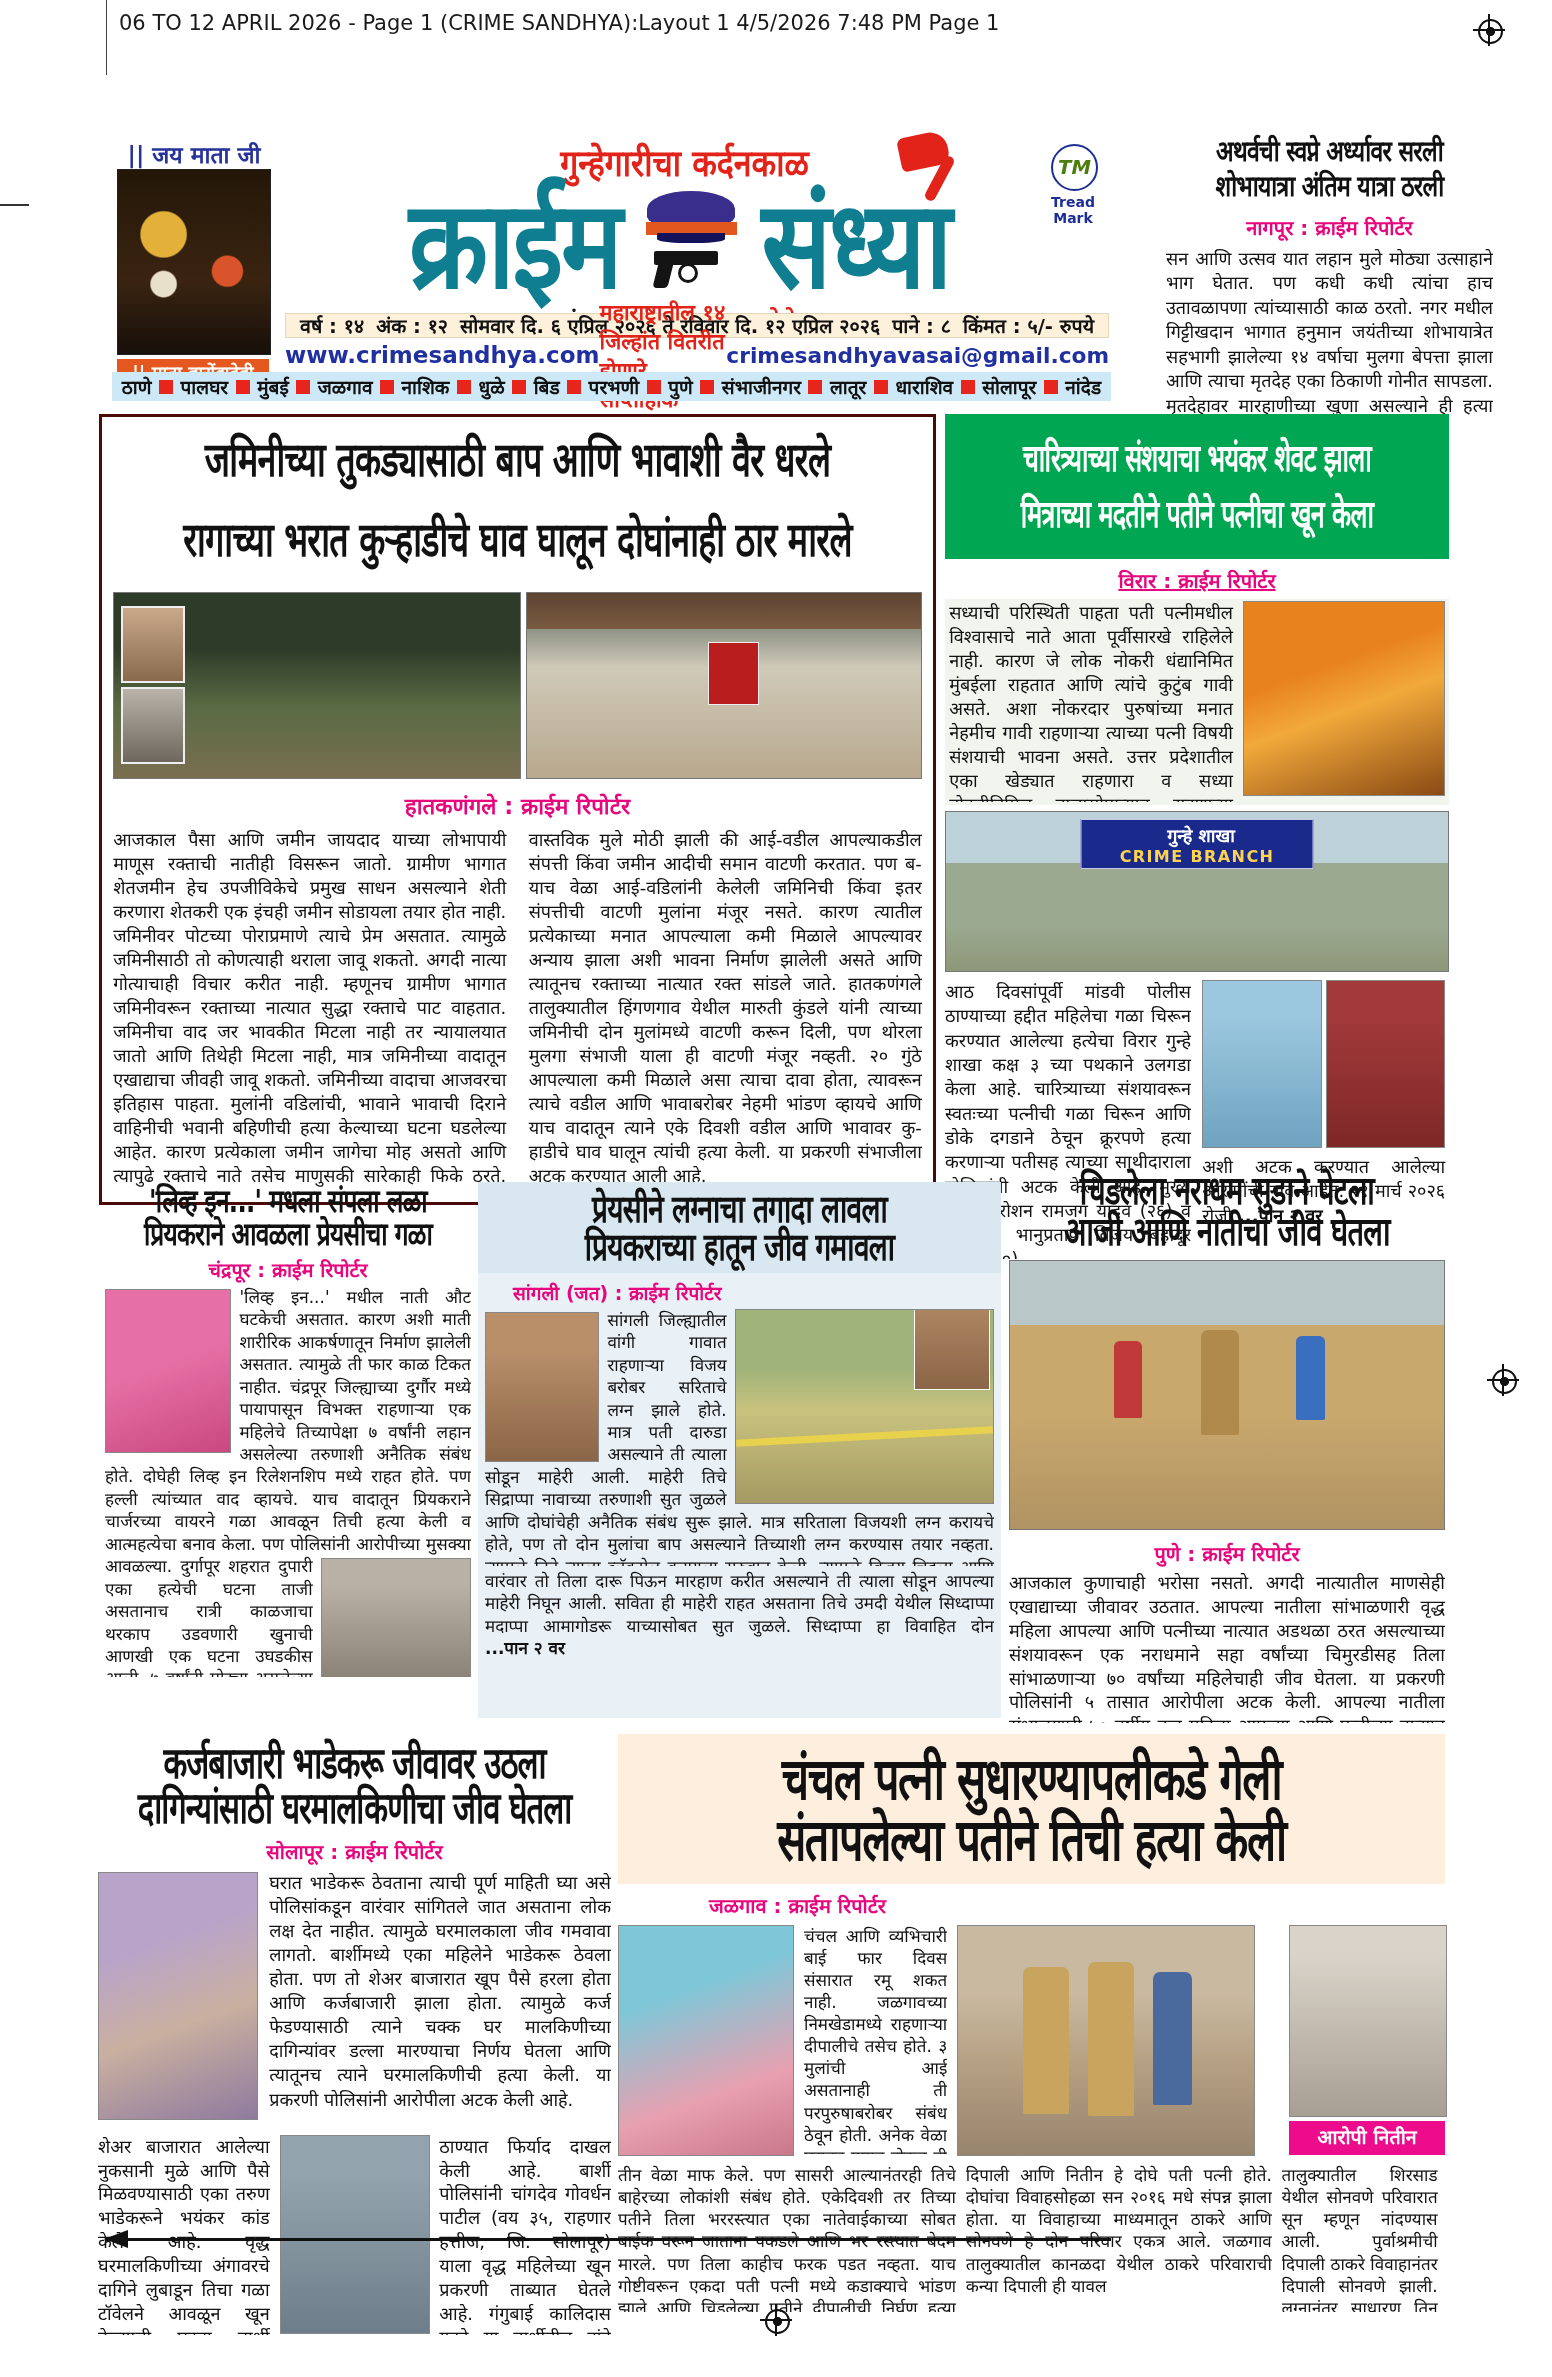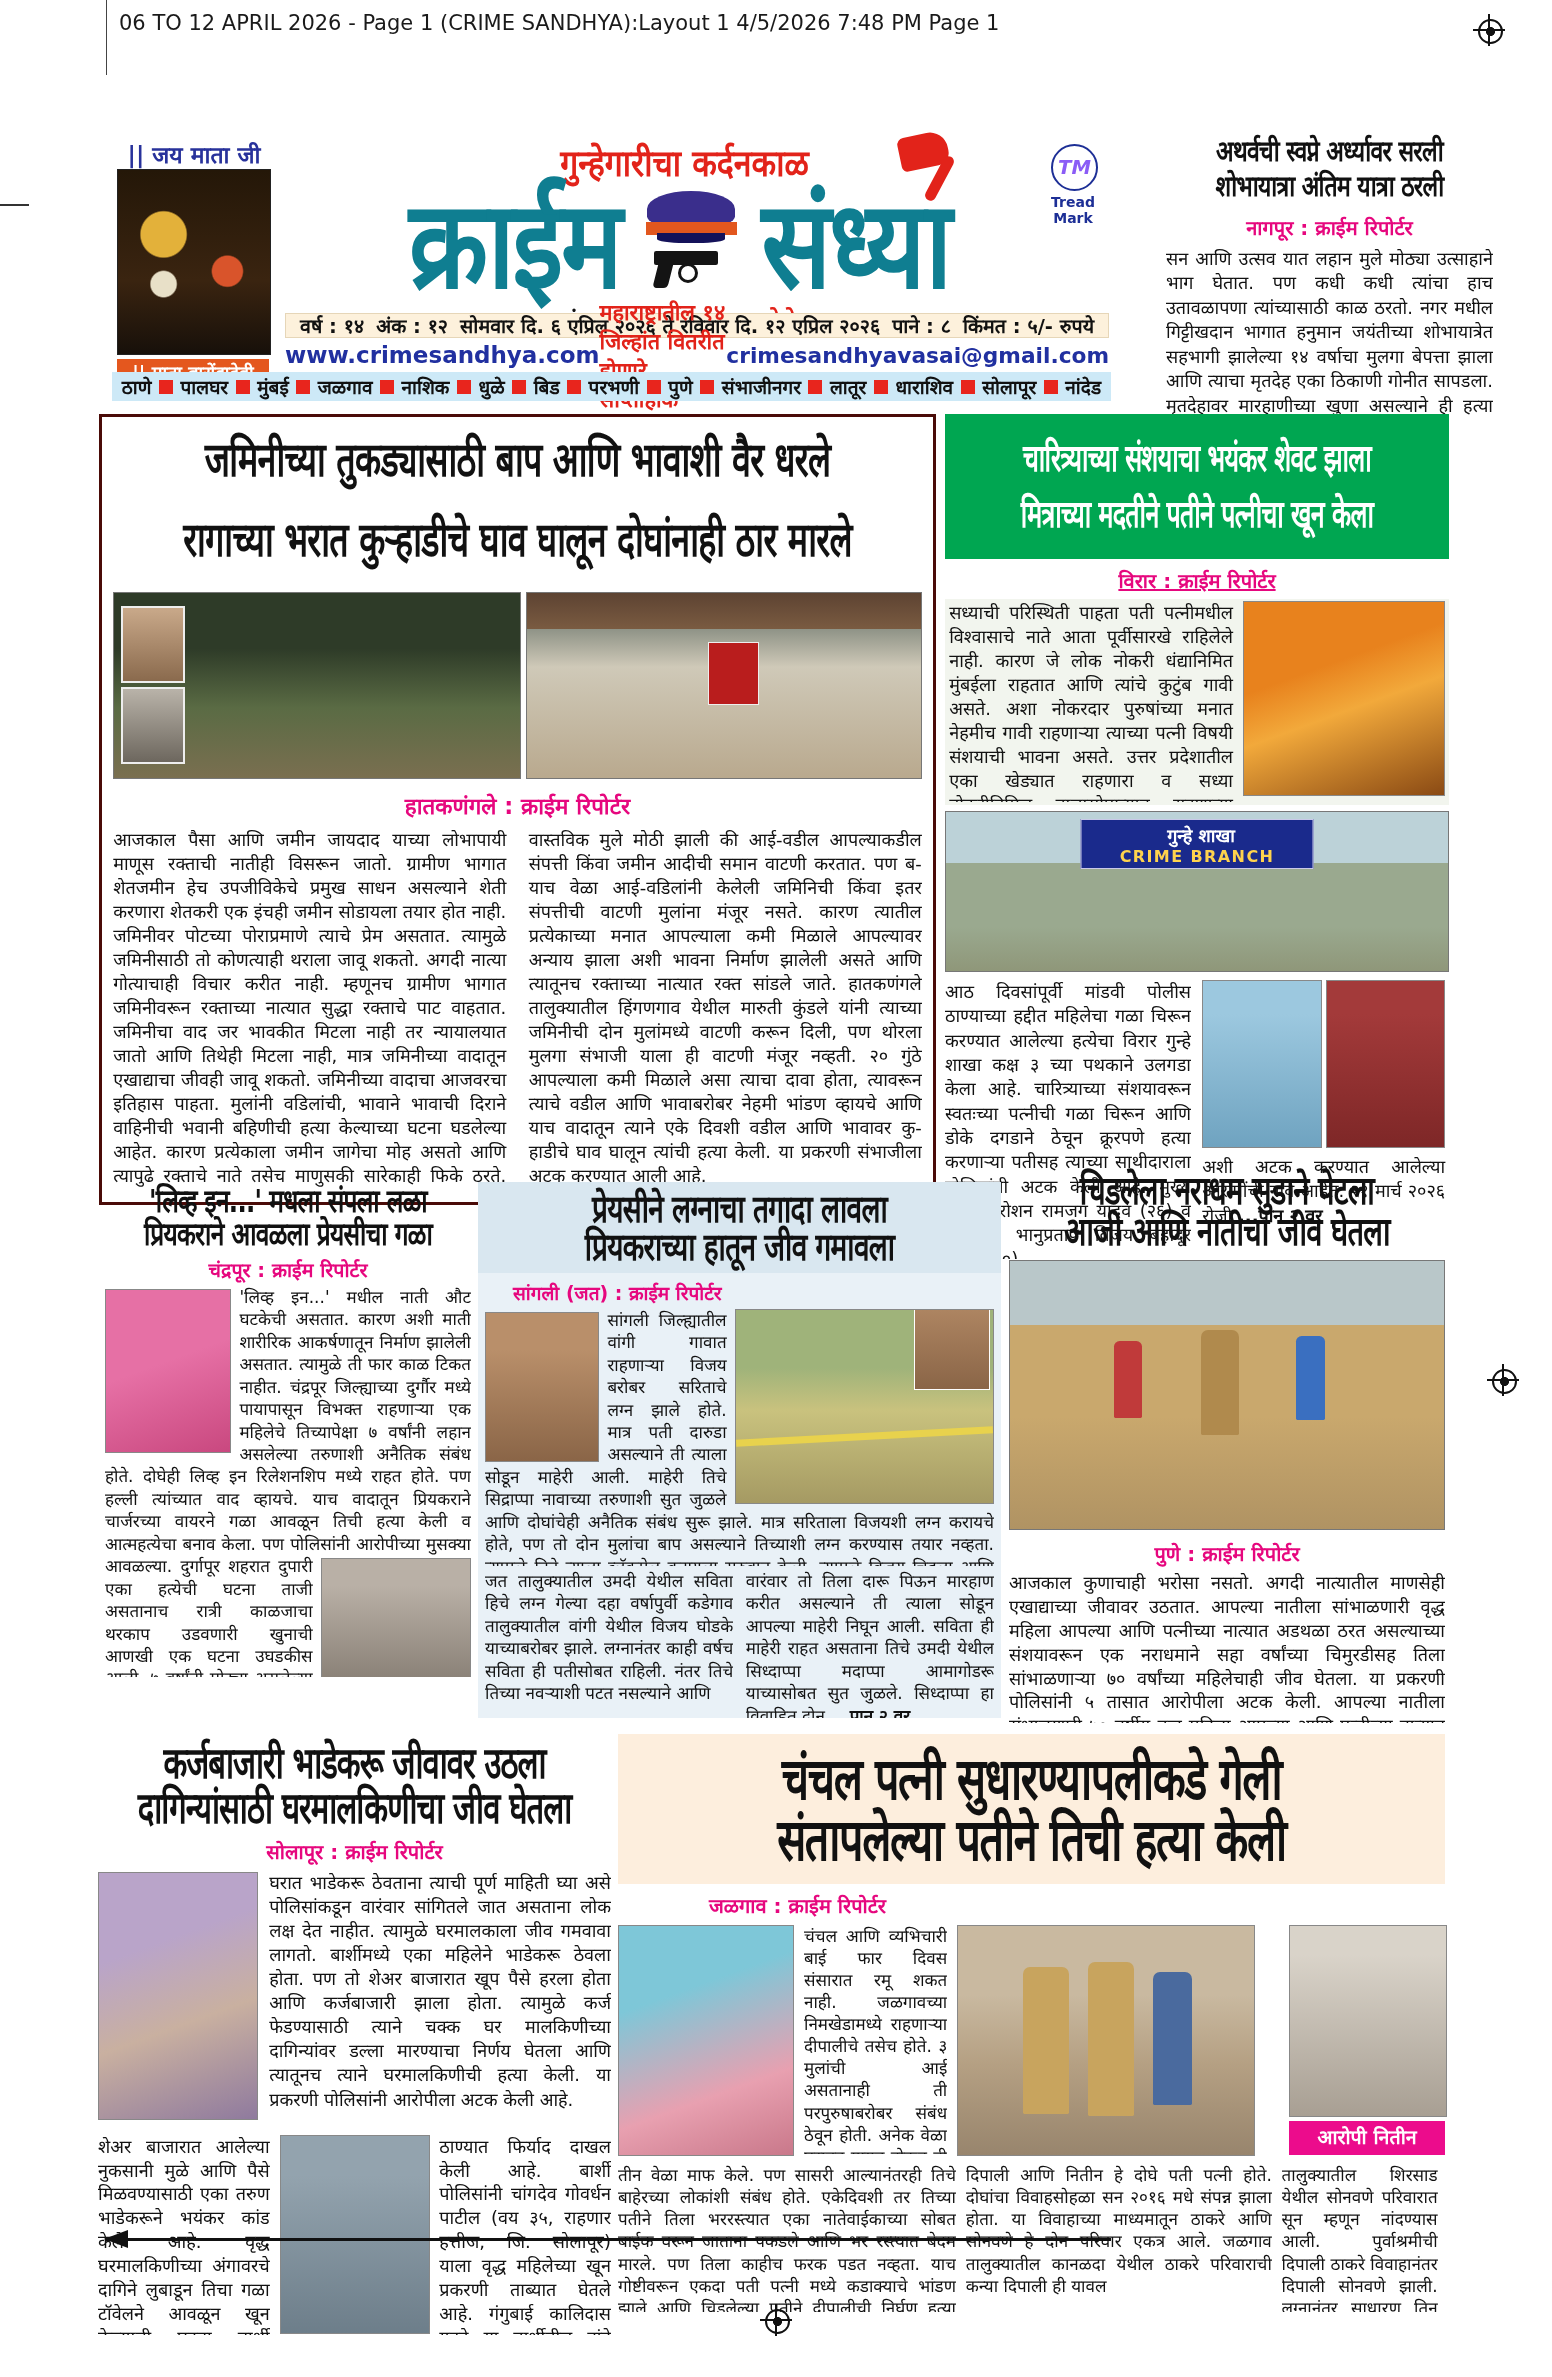--- a/index.html
+++ b/index.html
@@ -33,21 +33,21 @@
   .capgun{position:relative;width:105px;height:117px;}
   .capgun .cap{position:absolute;left:8.4px;top:9.8px;width:88px;height:36px;background:#3a2e8c;border-radius:50% 50% 30% 30%;}
   .capgun .band{position:absolute;left:7px;top:41px;width:91px;height:12.6px;background:#e2571e;}
   .capgun .peak{position:absolute;left:18px;top:52px;width:68px;height:9.8px;background:#14125a;border-radius:0 0 40% 40%;}
   .capgun .gunbody{position:absolute;left:15.4px;top:70px;width:64px;height:14px;background:#141414;border-radius:2.1px;}
   .capgun .gungrip{position:absolute;left:17px;top:78px;width:15.4px;height:29px;background:#141414;transform:skewX(-14deg);border-radius:1.4px 1.4px 4.2px 4.2px;}
   .capgun .guntrig{position:absolute;left:39px;top:82px;width:14px;height:14px;border:3.5px solid #141414;border-radius:50%;}
   .editor-line{left:278px;top:303px;width:803px;text-align:center;font-size:23px;font-weight:700;}
   .editor-line .nm{color:#e2231a;}
   .tm-circle{left:1051px;top:144px;width:43px;height:43px;border:2.8px solid #1d2f96;border-radius:50%;
-     display:flex;align-items:center;justify-content:center;color:#8b5cf6;font-weight:800;font-style:italic;font-size:19.6px;}
+     display:flex;align-items:center;justify-content:center;color:#4d7c0f;font-weight:800;font-style:italic;font-size:19.6px;}
   .tm-label{left:1031px;top:194px;width:84px;text-align:center;font-size:14px;font-weight:700;color:#1d2f96;}
   .info-bar{left:285px;top:313px;width:824px;height:25px;background:#fdf1dc;border:0.7px solid #e6d6b8;
      display:flex;align-items:center;justify-content:space-between;padding:0 14px;box-sizing:border-box;
      font-size:19.6px;font-weight:700;}
   .web-bar{left:285px;top:342px;width:824px;height:26.5px;display:flex;align-items:center;justify-content:space-between;}
   .web-site{font-size:23px;font-weight:700;color:#2130a0;text-align:center;}
   .web-dist{font-size:21.7px;font-weight:800;color:#e2231a;}
   .web-mail{font-size:21.7px;font-weight:700;color:#2130a0;}
   .districts-bar{left:112px;top:372px;width:999px;height:29px;background:#cde9f7;display:flex;align-items:center;
      justify-content:space-between;padding:0 9.8px;box-sizing:border-box;font-size:19px;font-weight:700;}
@@ -363,21 +363,20 @@
       <div class="san-body">
         <span class="ph ph-san-field" style="display:block">
           <span class="tape"></span>
           <span class="san-inset"></span>
         </span>
         <span class="ph ph-san-woman" style="display:block"></span>
         <span>सांगली जिल्ह्यातील वांगी गावात राहणाऱ्या विजय बरोबर सरिताचे लग्न झाले होते. मात्र पती दारुडा असल्याने ती त्याला सोडून माहेरी आली. माहेरी तिचे सिद्राप्पा नावाच्या तरुणाशी सुत जुळले आणि दोघांचेही अनैतिक संबंध सुरू झाले.</span>
         <span>मात्र सरिताला विजयशी लग्न करायचे होते, पण तो दोन मुलांचा बाप असल्याने तिच्याशी लग्न करण्यास तयार नव्हता. त्यामुळे तिने त्याला ब्लॅकमेल करायला सुरुवात केली. त्यामुळे विजय चिडला आणि एके दिवशी तिला बेसावधपणे फिरायला नेवून त्याने तिची हत्या केली. तसेच तिच्या मृतदेहाची ओळख लपवण्यासाठी तिचे डोके दगडाने ठेचले. मात्र त्यांच्या प्रेमकहाणीची माहिती अनेकांना असल्याने आरोपी विजयला पोलिसांनी शिताफीने अटक केली.</span>
       </div>
       <div class="san-cols">
-        <div class="san-col">जत तालुक्यातील उमदी येथील सविता हिचे लग्न गेल्या दहा वर्षापुर्वी कडेगाव तालुक्यातील वांगी येथील विजय घोडके याच्याबरोबर झाले. लग्नानंतर काही वर्षच सविता ही पतीसोबत राहिली. नंतर तिचे तिच्या नवऱ्याशी पटत नसल्याने आणि</div>
         <div class="san-col">
           <span>वारंवार तो तिला दारू पिऊन मारहाण करीत असल्याने ती त्याला सोडून आपल्या माहेरी निघून आली. सविता ही माहेरी राहत असताना तिचे उमदी येथील सिध्दाप्पा मदाप्पा आमागोडरू याच्यासोबत सुत जुळले. सिध्दाप्पा हा विवाहित दोन</span>
           <b class="more">...पान २ वर</b>
         </div>
       </div>
     </div>
   </div>
 
   <div class="abs solapur">
     <div class="sol-h">कर्जबाजारी भाडेकरू जीवावर उठला</div>

